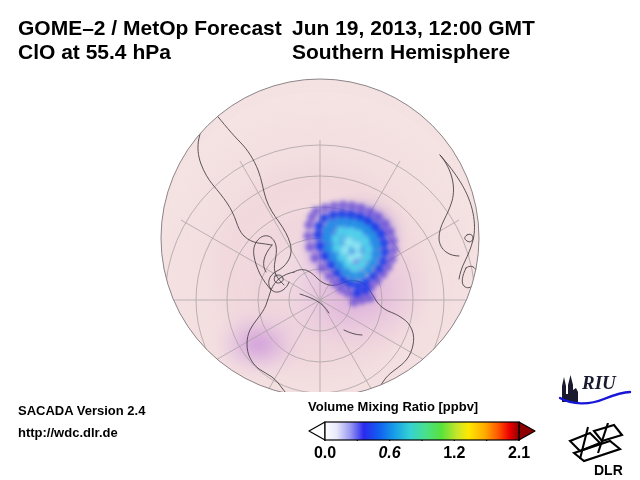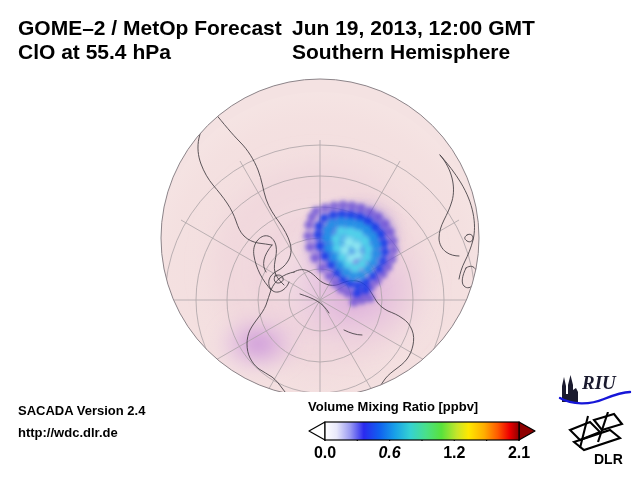--- a/index.html
+++ b/index.html
@@ -103,21 +103,21 @@
   #logo-riu {
     position: absolute;
     left: 556px;
     top: 372px;
     width: 80px;
     height: 34px;
   }
   #logo-dlr {
     position: absolute;
     left: 564px;
-    top: 412px;
+    top: 423px;
     width: 72px;
     height: 56px;
   }
 </style>
 </head>
 <body>
 
 <div id="header-left">
   <div class="hdr-line">GOME–2 / MetOp Forecast</div>
   <div class="hdr-line">ClO at 55.4 hPa</div>

